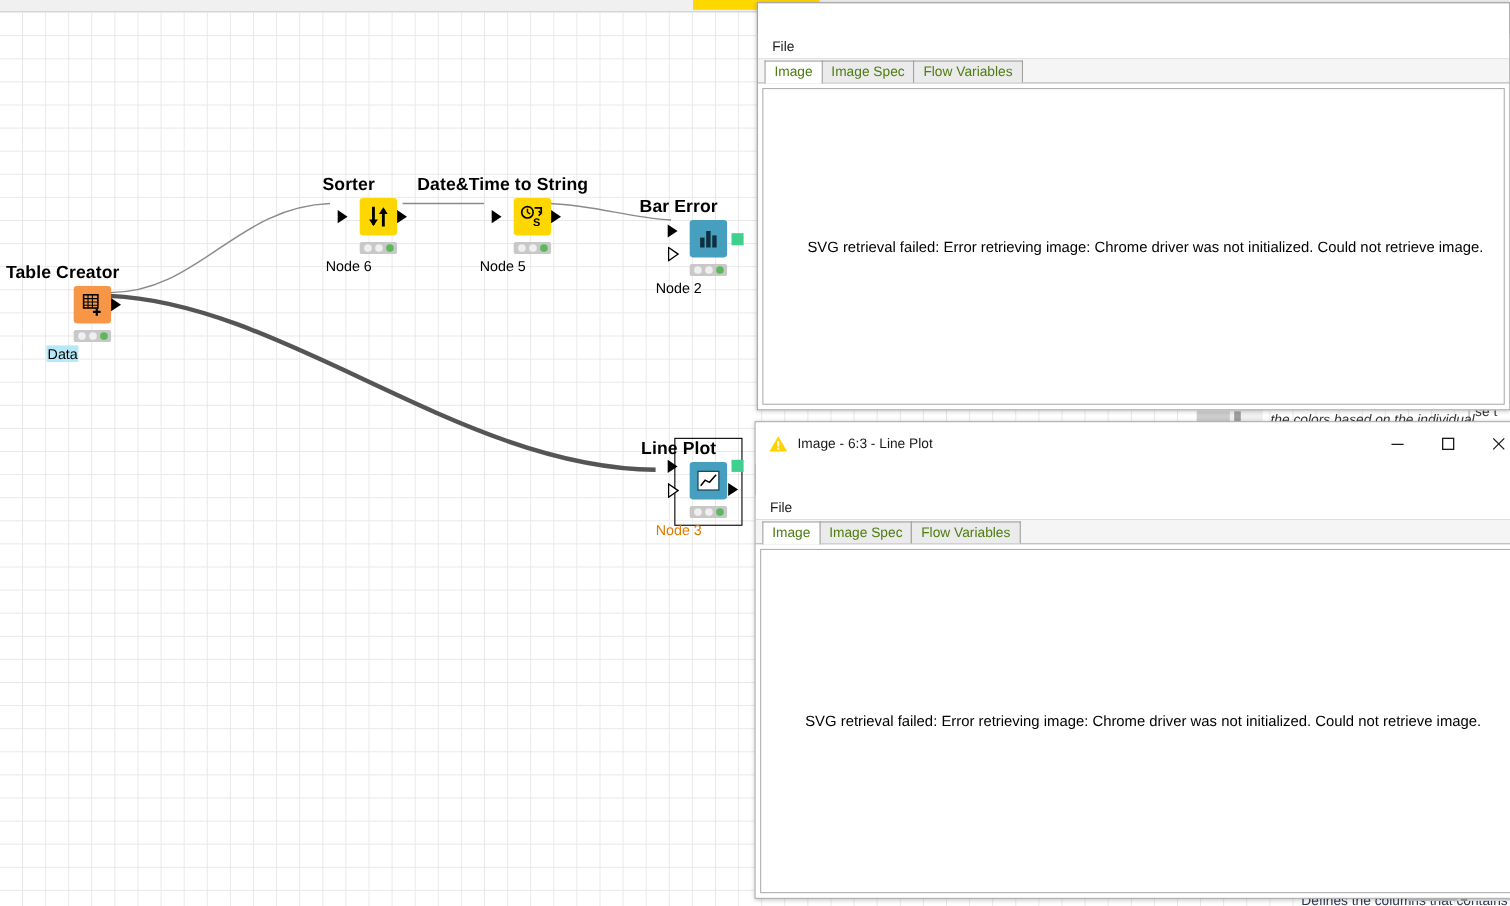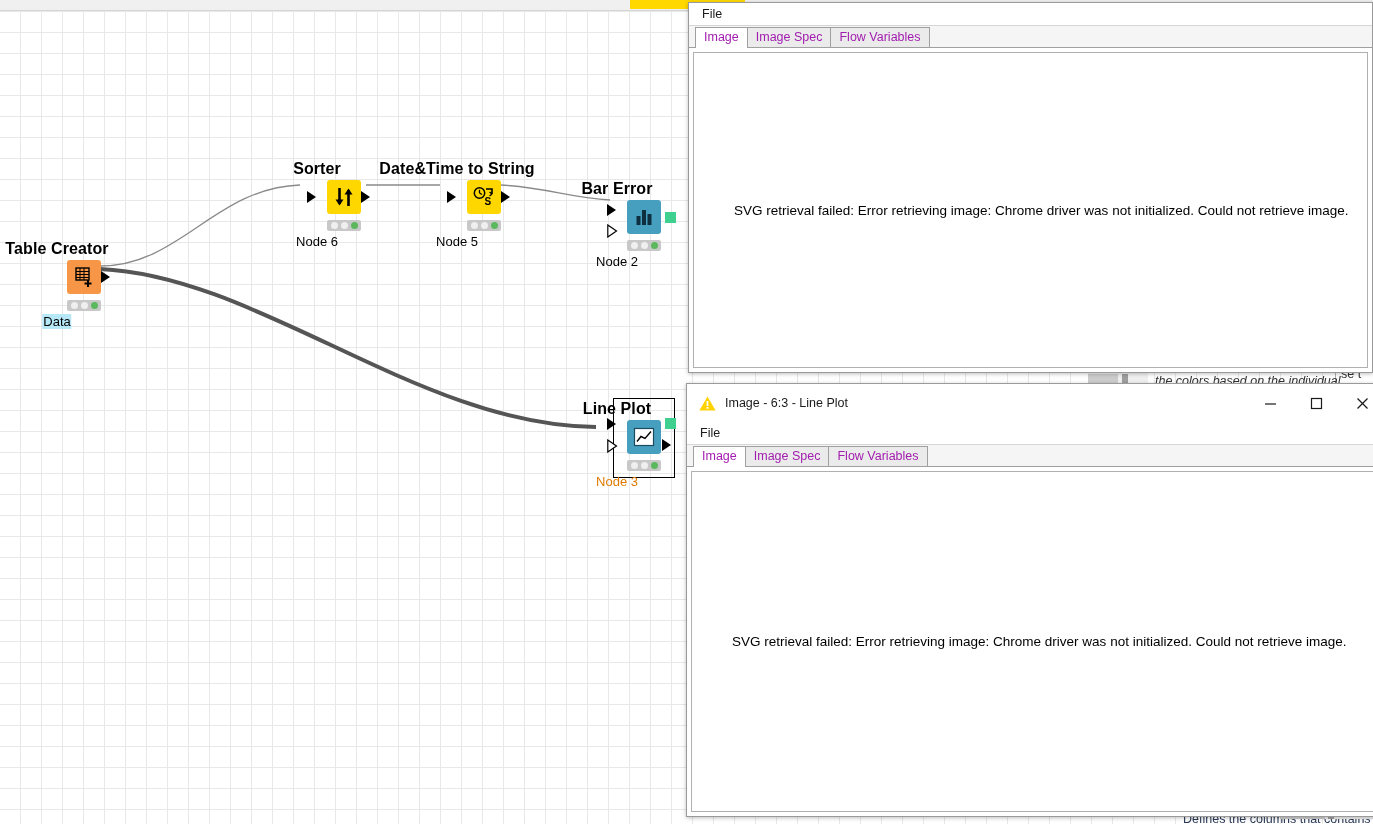--- a/index.html
+++ b/index.html
@@ -119,32 +119,33 @@
     display: flex; align-items: center; justify-content: center;
     color: #6b6b6b;
   }
 
   .dlg-menubar {
     height: 23px; flex: 0 0 23px;
     display: flex; align-items: center;
     padding-left: 9px;
     background: #ffffff;
     border-bottom: 1px solid #d6d6d6;
+    margin-top: 28px;
   }
   .menu-item { font-size: 12.5px; color: #1a1a1a; padding: 1px 4px; }
 
   .dlg-tabs {
     height: 22px; flex: 0 0 22px;
     display: flex; align-items: flex-end;
     background: #f5f5f5;
     padding-left: 6px;
     border-bottom: 1px solid #a0a0a0;
   }
   .tab {
-    font-size: 12.5px; color: #a21caf;
+    font-size: 12.5px; color: #4d7c0f;
     padding: 2px 8px 3px 8px;
     border: 1px solid #a0a0a0;
     border-bottom: none;
     background: #ebebeb;
     margin-right: -1px;
     line-height: 14px;
   }
   .tab.active {
     background: #ffffff;
     position: relative; z-index: 2;

